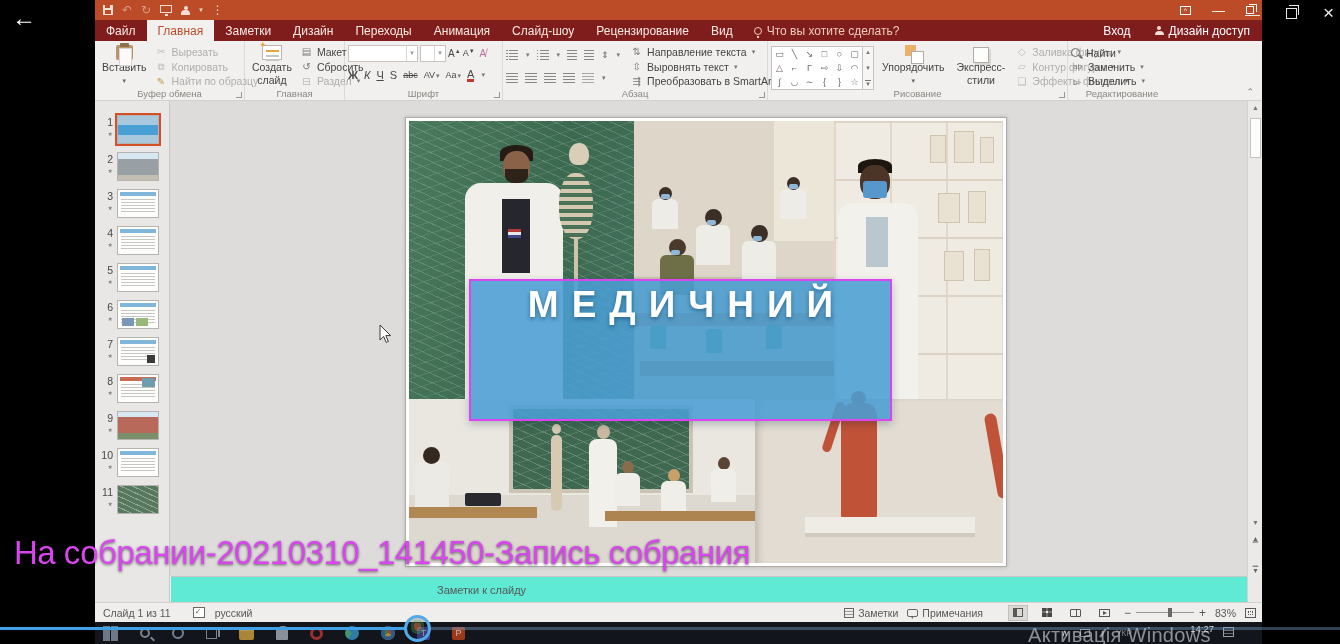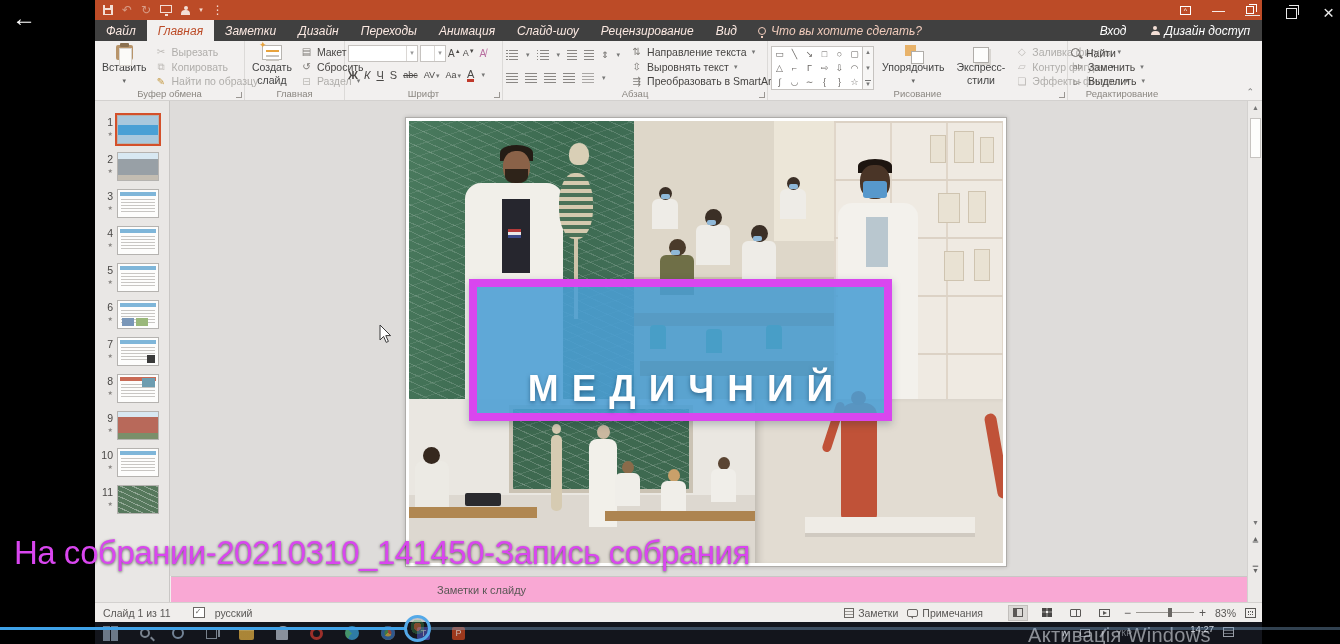--- a/index.html
+++ b/index.html
@@ -36,21 +36,21 @@
   .i-person { width:9px; height:9px; position:relative; }
   .i-person::before { content:""; position:absolute; left:2.5px; top:0; width:4px; height:4px; border-radius:50%; background:#f3ded5; }
   .i-person::after { content:""; position:absolute; left:0; top:4.5px; width:9px; height:4.5px; border-radius:4px 4px 0 0; background:#f3ded5; }
   .win-title { position:absolute; left:0; right:0; text-align:center; font-size:11px; color:#fff; pointer-events:none; }
   .tb-right { position:absolute; right:8px; top:0; height:20px; display:flex; align-items:center; gap:21px; }
   .i-ribbonopt { width:11px; height:9px; border:1px solid #fff; position:relative; font-size:7px; line-height:7px; text-align:center; color:#fff; }
   .tb-min { font-size:13px; color:#fff; }
   .i-restore-w { width:8px; height:8px; border:1px solid #fff; position:relative; }
   .i-restore-w::before { content:""; position:absolute; left:2px; top:-3px; width:7px; height:7px; border:1px solid #fff; border-bottom:none; border-left:none; }
 
-  .tabrow { position:absolute; left:0; top:20px; right:0; height:21px; background:#404040; display:flex; align-items:stretch; font-size:12px; color:#fbe9e2;font-style:italic; }
+  .tabrow { position:absolute; left:0; top:20px; right:0; height:21px; background:#7f1d1d; display:flex; align-items:stretch; font-size:12px; color:#fbe9e2; }
   .tab { padding:0 11px; display:flex; align-items:center; cursor:pointer; }
   .tab.active { background:#f2f0ef; color:#bc4b27; }
   .tellme { display:flex; align-items:center; gap:5px; padding:0 10px; color:#f2cdbd; }
   .i-bulb { width:8px; height:8px; border:1px solid #f2cdbd; border-radius:50%; position:relative; }
   .i-bulb::after { content:""; position:absolute; left:2px; top:8px; width:2px; height:2px; background:#f2cdbd; }
   .tab-spacer { flex:1; }
   .signin { display:flex; align-items:center; padding:0 12px; color:#fff; }
   .share { display:flex; align-items:center; gap:5px; padding:0 12px; color:#fff; }
 
   
@@ -163,34 +163,34 @@
   .b-stu { position:absolute; width:25px; height:46px; }
   .b-stu .head { width:12px; height:13px; border-radius:50%; margin:0 auto; }
   .b-stu .body { width:25px; height:33px; border-radius:6px 6px 0 0; background:#f0eee9; margin-top:-1px; }
   .b-desk-r { position:absolute; left:196px; top:112px; width:150px; height:10px; background:#ad8450; }
   .b-room-r { position:absolute; left:346px; top:0; width:250px; height:166px; background:#e2dcd2; box-shadow:inset 6px 0 8px -4px rgba(0,0,0,.2); }
   .muscle { position:absolute; left:86px; top:4px; width:36px; height:118px; border-radius:12px 12px 6px 6px; background:#c05238; }
   .muscle::before { content:""; position:absolute; left:-12px; top:-2px; width:9px; height:52px; border-radius:5px; background:#c05238; transform:rotate(18deg); }
   .muscle::after { content:""; position:absolute; left:10px; top:-12px; width:15px; height:14px; border-radius:50%; background:#b34c34; }
   .muscle-table { position:absolute; left:50px; top:118px; width:170px; height:16px; background:#efece6; box-shadow:0 4px 0 rgba(0,0,0,.08); }
   .arm-frag { position:absolute; left:236px; top:14px; width:12px; height:86px; border-radius:6px; background:#c05238; transform:rotate(-10deg); }
-  .banner { position:absolute; left:60px; top:158px; width:423px; height:142px; background:rgba(74,158,212,.88); border:8px solid #d946ef; box-shadow:0 3px 8px rgba(0,30,60,.25); display:flex; flex-direction:column; align-items:center; justify-content:flex-end; z-index:5; }
+  .banner { position:absolute; left:60px; top:158px; width:423px; height:142px; background:rgba(74,158,212,.88); border:2px solid #d946ef; box-shadow:0 3px 8px rgba(0,30,60,.25); display:flex; flex-direction:column; align-items:center; justify-content:flex-start; z-index:5; }
   .banner-l1 { color:#fff; font-size:37px; font-weight:bold; letter-spacing:13px; text-indent:13px; text-shadow:0 2px 4px rgba(15,60,95,.55); line-height:48px; }
   .banner-l2 { color:#fff; font-size:37px; font-weight:bold; letter-spacing:7px; text-indent:7px; text-shadow:0 2px 4px rgba(15,60,95,.55); line-height:48px; }
 
   .cursor { position:absolute; left:283px; top:223px; z-index:8; }
 
   
   .vscroll { position:absolute; right:0; top:0; width:15px; bottom:-26px; background:#eceae8; border-left:1px solid #d3d1cf; }
   .vs-btn { width:15px; height:14px; font-size:7px; color:#777; text-align:center; line-height:14px; }
   .vs-thumb { position:absolute; left:2px; top:17px; width:11px; height:40px; background:#fdfdfc; border:1px solid #c6c3c0; }
   .vs-nav { position:absolute; left:0; width:15px; text-align:center; font-size:7px; color:#666; }
 
   
-  .notesbar { position:absolute; left:76px; right:15px; bottom:20px; height:26px; background:#f9a8d4; border-top:1px solid #c9c7c5; display:flex; align-items:center; }
+  .notesbar { position:absolute; left:76px; right:15px; bottom:20px; height:26px; background:#5eead4; border-top:1px solid #c9c7c5; display:flex; align-items:center; }
   .notesbar span { margin-left:266px; font-size:11px; color:#595755; }
   .statusbar { position:absolute; left:0; right:0; bottom:0; height:20px; background:#f0eeec; border-top:1px solid #d3d1cf; display:flex; align-items:center; font-size:10.5px; color:#5a5856; }
   .st-counter { margin-left:8px; }
   .i-spell { width:12px; height:11px; border:1px solid #6a6764; margin-left:22px; position:relative; background:#fff; }
   .i-spell::after { content:"✓"; position:absolute; left:1px; top:-1px; font-size:8px; color:#6a6764; }
   .st-lang { margin-left:10px; }
   .st-right { position:absolute; right:6px; display:flex; align-items:center; gap:9px; }
   .st-item { display:flex; align-items:center; gap:4px; }
   .i-notes { width:10px; height:10px; border:1px solid #6a6764; background:repeating-linear-gradient(180deg,transparent 0 2px,#9a9792 2px 3px); }
   .i-comment { width:11px; height:8px; border:1px solid #6a6764; border-radius:2px; position:relative; }

